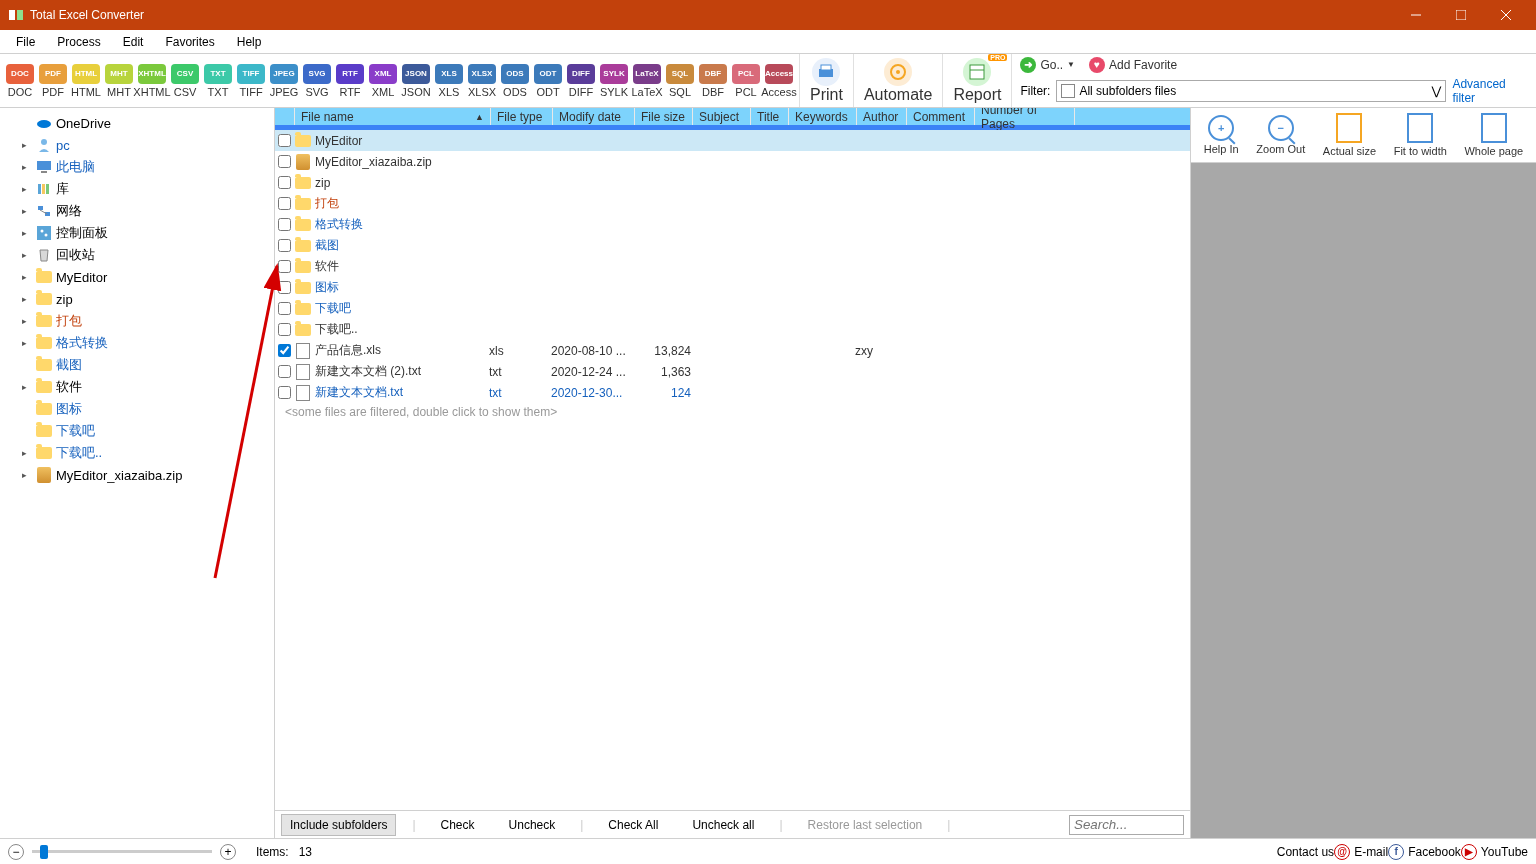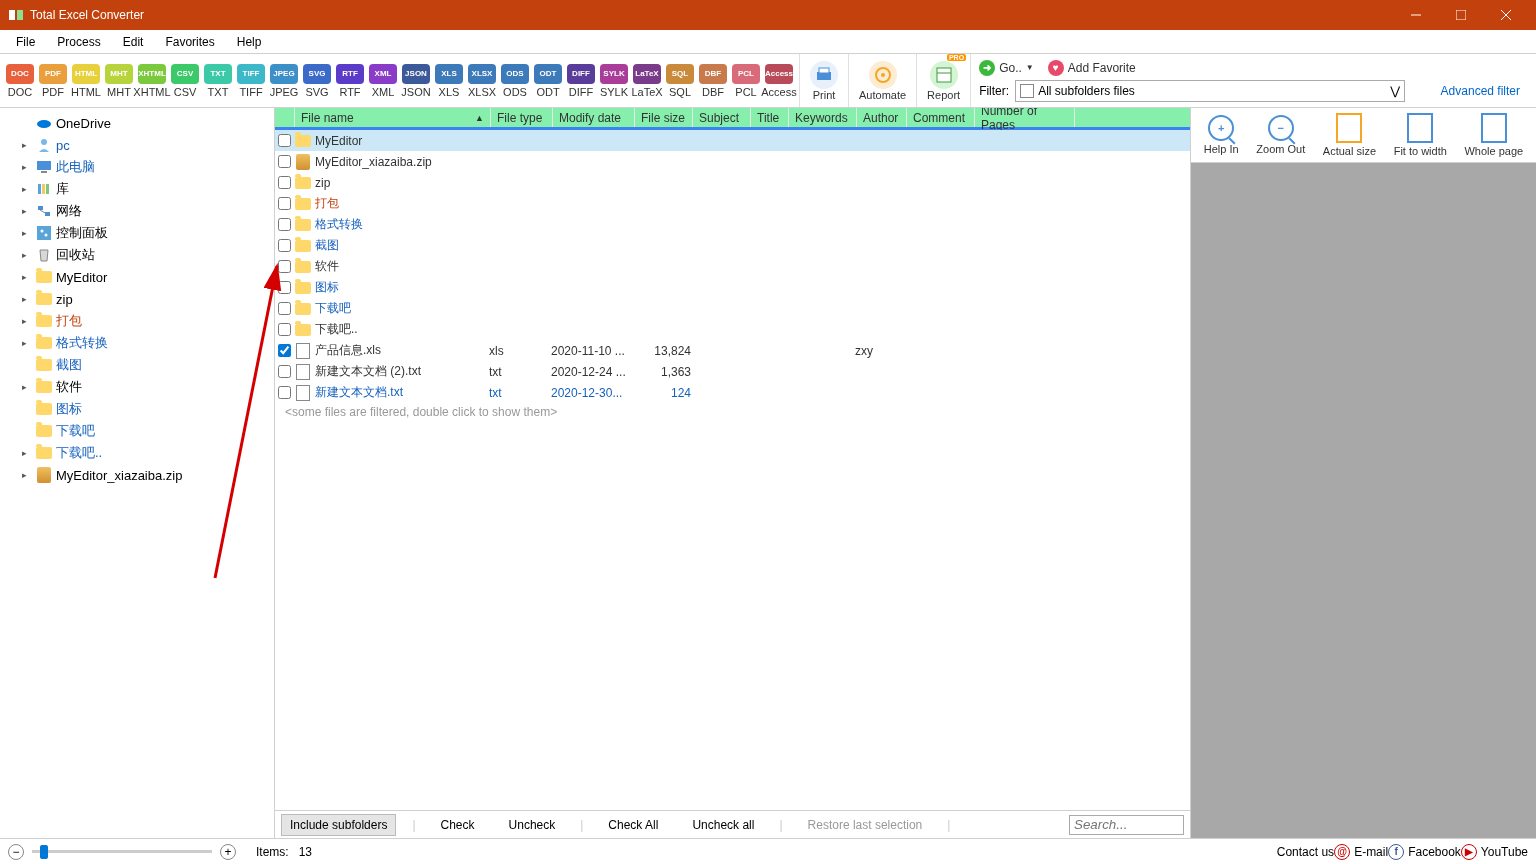--- a/index.html
+++ b/index.html
@@ -12,38 +12,38 @@
 .titlebar .win-btn svg { stroke: #fff; }
 .menubar { background: #fff; border-bottom: 1px solid #d0d0d0; height: 24px; display: flex; align-items: center; padding: 0 6px; gap: 2px; }
 .menubar .menu-item { padding: 3px 10px; cursor: default; }
 .toolbar { background: #fff; border-bottom: 1px solid #d0d0d0; height: 54px; display: flex; align-items: stretch; }
 .formats { display: flex; padding: 2px 4px; gap: 1px; border-right: 1px solid #e0e0e0; }
 .fmt { display: flex; flex-direction: column; align-items: center; justify-content: center; width: 32px; cursor: pointer; }
 .fmt .chip { width: 28px; height: 20px; border-radius: 4px; color: #fff; font-size: 8px; font-weight: bold; display: flex; align-items: center; justify-content: center; }
 .fmt .lbl { font-size: 11px; color: #333; margin-top: 2px; }
 .bigbtn { display: flex; flex-direction: column; align-items: center; justify-content: center; padding: 2px 10px; border-right: 1px solid #e0e0e0; cursor: pointer; position:relative;}
 .bigbtn .ico { width: 28px; height: 28px; border-radius: 50%; display: flex; align-items: center; justify-content: center; font-size: 16px; }
-.bigbtn .lbl { font-size: 11px; color: #333; }
+.bigbtn .lbl { font-size: 16px; color: #333; }
 .toolbar-right { display: flex; align-items: center; padding: 4px 8px; gap: 8px; flex:1;}
 .link-btn { display: flex; align-items: center; gap: 4px; font-size: 12px; color: #333; cursor: pointer; }
 .circ { width:16px; height:16px; border-radius:50%; display:inline-flex; align-items:center; justify-content:center; color:#fff; font-size:10px; font-weight:bold;}
 .filter-row { display:flex; align-items:center; gap:6px; }
 .filter-select { border:1px solid #aaa; height:22px; display:flex; align-items:center; padding:0 4px; min-width:390px; background:#fff; justify-content:space-between;}
 .adv-filter { color:#0066cc; cursor:pointer; margin-left:auto; padding-right:8px;}
 .main { flex:1; display:flex; overflow:hidden; }
 .tree-pane { width:275px; border-right:1px solid #d0d0d0; background:#fff; overflow:auto; padding:4px 0;}
 .tree-item { display:flex; align-items:center; height:22px; padding-left:8px; gap:4px; cursor:default; font-size:13px;}
 .tree-item .exp { width:10px; color:#555; font-size:9px;}
 .tree-item .ico { width:16px; height:14px; display:inline-flex; align-items:center; justify-content:center;}
 .tree-item.root { font-weight:normal; font-size:14px;}
 .tree-item.lvl1 { padding-left:22px; }
 .folder-ico { width:16px; height:12px; background:#ffd86b; border-radius:2px; position:relative; }
 .folder-ico::before { content:''; position:absolute; top:-3px; left:0; width:6px; height:3px; background:#ffd86b; border-radius:2px 2px 0 0;}
 .file-pane { flex:1; display:flex; flex-direction:column; border-right:1px solid #d0d0d0; position:relative;}
-.file-header { display:flex; border-bottom:3px solid #3b82f6; background:#86efac; height:22px; align-items:flex-end; font-size:12px; color:#333;}
+.file-header { display:flex; border-bottom:5px solid #3b82f6; background:#7dd3fc; height:22px; align-items:flex-end; font-size:12px; color:#333;}
 .file-header .col { padding:0 6px; border-right:1px solid #e8e8e8; height:100%; display:flex; align-items:center;}
 .file-list { flex:1; overflow:auto; background:#fff;}
 .file-row { display:flex; align-items:center; height:21px; font-size:12px; color:#333;}
 .file-row.sel { background:#cce8f6; }
 .file-row .chk { width:18px; display:flex; justify-content:center;}
 .file-row .chk input { accent-color:#0078d7;}
 .file-row .ico { width:20px; display:flex; justify-content:center;}
 .file-row .name { padding-left:2px;}
 .col-fname { width:196px; }
 .col-ftype { width:62px; }
@@ -614,21 +614,21 @@
         </div>
         <div class="file-row">
           <span class="chk">
             <input type="checkbox" checked="" style="">
           </span>
           <span class="ico">
             <span class="txt-icon"></span>
           </span>
           <span class="name col-fname " style="width:176px;">产品信息.xls</span>
           <span class="col-ftype ">xls</span>
-          <span class="col-mdate ">2020-11-10 ...</span>
+          <span class="col-mdate ">2020-08-10 ...</span>
           <span class="col-fsize ">13,824</span>
           <span class="col-subj"></span>
           <span class="col-title"></span>
           <span class="col-kw"></span>
           <span class="col-auth">zxy</span>
         </div>
         <div class="file-row">
           <span class="chk">
             <input type="checkbox" style="">
           </span>

